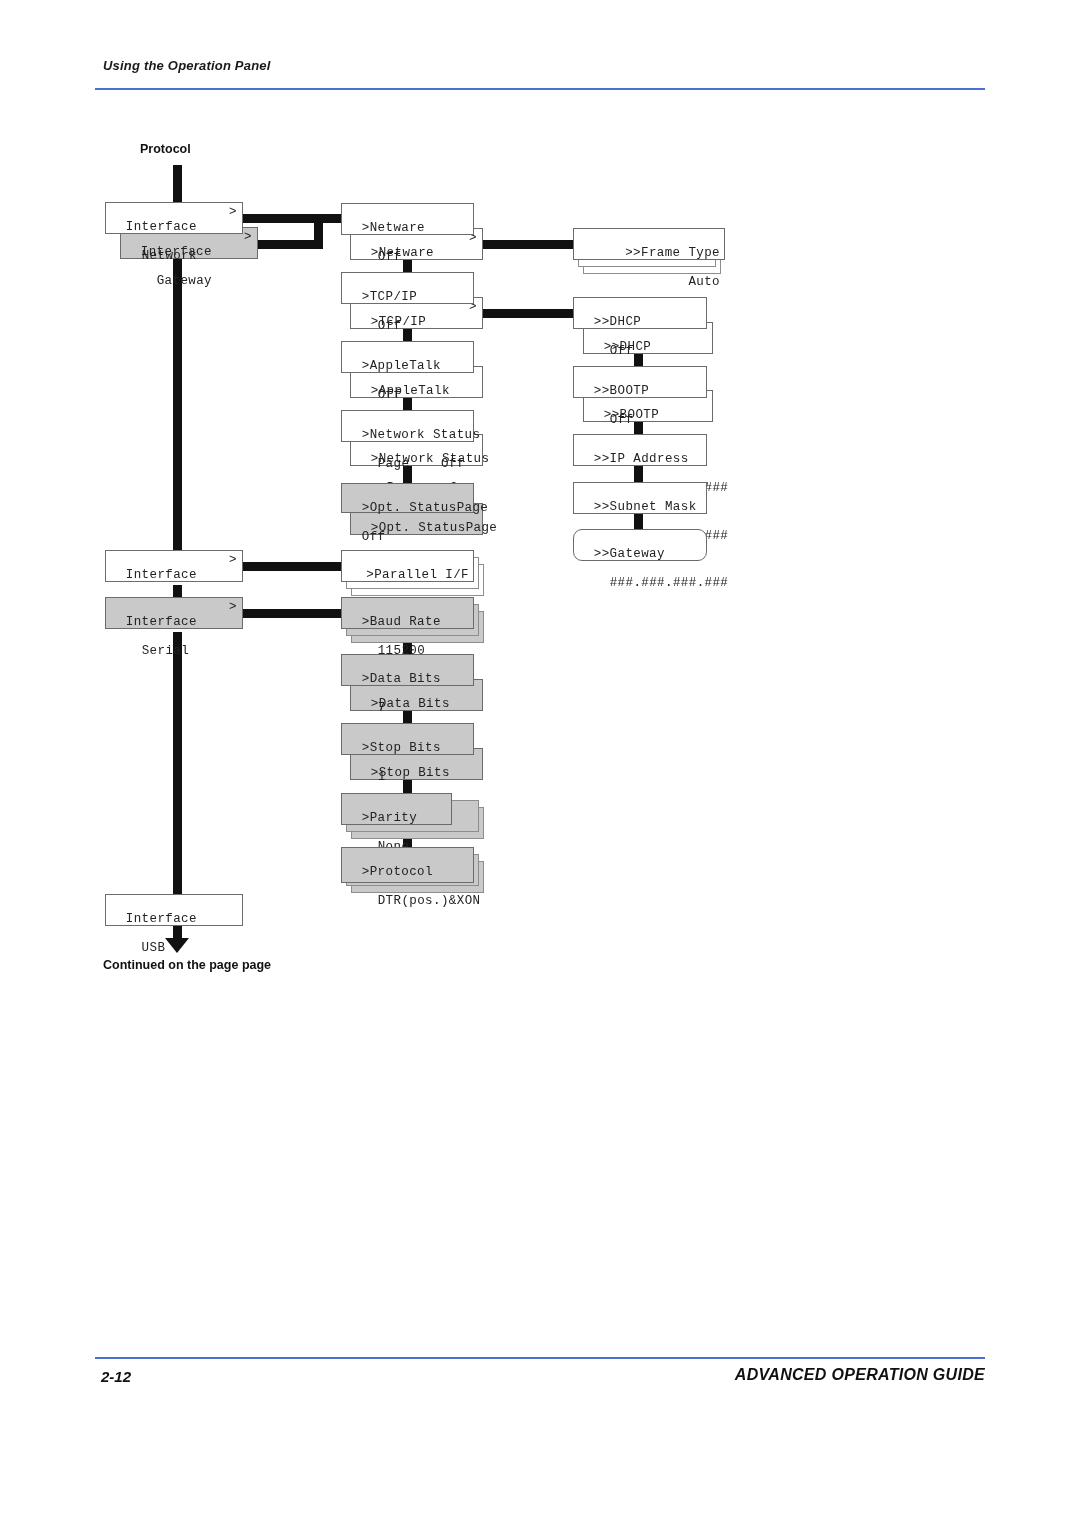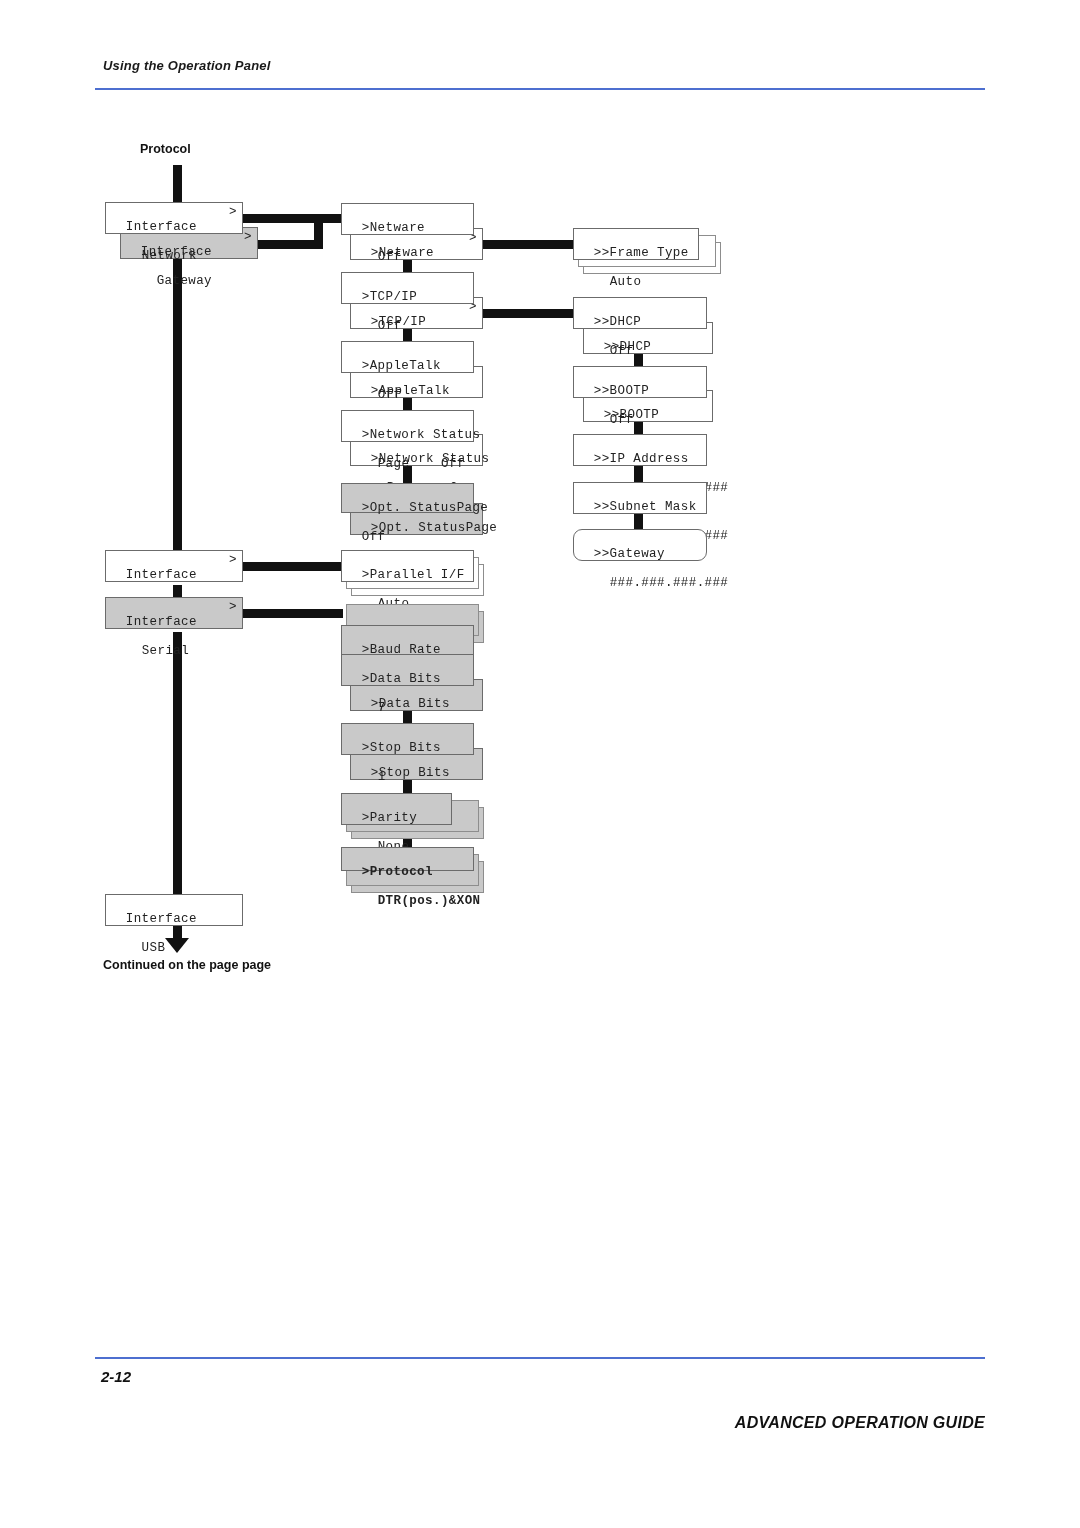--- a/index.html
+++ b/index.html
@@ -23,21 +23,21 @@
   }
   #footer-rule{
     position:absolute; left:95px; top:1357px; width:890px; height:2px;
     background:#4d6fd0;
   }
   #footer-page{
     position:absolute; left:101px; top:1368px;
     font-size:15px; font-style:italic; font-weight:bold; color:#111;
   }
   #footer-guide{
-    position:absolute; right:95px; top:1414px;
+    position:absolute; right:95px; top:1366px;
     font-size:16px; font-style:italic; font-weight:bold; color:#111;
     letter-spacing:.3px;
   }
 
   
   .caption{
     position:absolute; font-size:12.5px; font-weight:bold; color:#111;
     white-space:nowrap;
   }
   #cap-continued{ left:140px; top:142px; }
@@ -135,21 +135,21 @@
 
 <div class="lcd" style="left:341px;top:203px;width:133px;height:32px;">
   <span>&gt;Netware</span><br>
   <span class="l2"> Off</span>
 </div>
 
 <div class="stack" style="left:573px;top:228px;width:150px;height:45px;">
   <div class="layer" style="left:10px;top:14px;width:138px;height:32px;"></div>
   <div class="layer" style="left:5px;top:7px;width:138px;height:32px;"></div>
 </div>
-<div class="lcd" style="left:573px;top:228px;width:126px;height:32px;">
+<div class="lcd" style="left:573px;top:228px;width:152px;height:32px;text-align:right;">
   <span>&gt;&gt;Frame Type</span><br>
   <span class="l2"> Auto</span>
 </div>
 
 <div class="lcd" style="left:350px;top:297px;width:133px;height:32px;">
   <span>&gt;TCP/IP</span><br>
   <span class="l2"> On</span>
   <span class="arrow">&gt;</span>
 </div>
 <div class="lcd" style="left:341px;top:272px;width:133px;height:32px;">
@@ -218,36 +218,36 @@
 <div class="lcd" style="left:105px;top:550px;width:138px;height:32px;">
   <span>Interface</span><br>
   <span class="l2"> Parallel</span>
   <span class="arrow">&gt;</span>
 </div>
 
 <div class="stack" style="left:341px;top:550px;width:150px;height:45px;">
   <div class="layer" style="left:10px;top:14px;width:133px;height:32px;"></div>
   <div class="layer" style="left:5px;top:7px;width:133px;height:32px;"></div>
 </div>
-<div class="lcd" style="left:341px;top:550px;width:133px;height:32px;">
+<div class="lcd" style="left:341px;top:550px;width:133px;height:32px;text-align:right;">
   <span>&gt;Parallel I/F</span><br>
   <span class="l2"> Auto</span>
 </div>
 
 <div class="lcd gray" style="left:105px;top:597px;width:138px;height:32px;">
   <span>Interface</span><br>
   <span class="l2"> Serial</span>
   <span class="arrow">&gt;</span>
 </div>
 
 <div class="stack gray" style="left:341px;top:597px;width:150px;height:45px;">
   <div class="layer" style="left:10px;top:14px;width:133px;height:32px;"></div>
   <div class="layer" style="left:5px;top:7px;width:133px;height:32px;"></div>
 </div>
-<div class="lcd gray" style="left:341px;top:597px;width:133px;height:32px;margin-top:28px;">
+<div class="lcd gray" style="left:341px;top:597px;width:133px;height:32px;">
   <span>&gt;Baud Rate</span><br>
   <span class="l2"> 115200</span>
 </div>
 
 <div class="lcd gray" style="left:350px;top:679px;width:133px;height:32px;">
   <span>&gt;Data Bits</span><br>
   <span class="l2"> 8</span>
 </div>
 <div class="lcd gray" style="left:341px;top:654px;width:133px;height:32px;">
   <span>&gt;Data Bits</span><br>
@@ -269,21 +269,21 @@
 </div>
 <div class="lcd gray" style="left:341px;top:793px;width:111px;height:32px;">
   <span>&gt;Parity</span><br>
   <span class="l2"> None</span>
 </div>
 
 <div class="stack gray" style="left:341px;top:847px;width:150px;height:45px;">
   <div class="layer" style="left:10px;top:14px;width:133px;height:32px;"></div>
   <div class="layer" style="left:5px;top:7px;width:133px;height:32px;"></div>
 </div>
-<div class="lcd gray" style="left:341px;top:847px;width:133px;height:24px;font-weight:bold;">
+<div class="lcd gray" style="left:341px;top:847px;width:133px;height:36px;">
   <span>&gt;Protocol</span><br>
   <span class="l2"> DTR(pos.)&amp;XON</span>
 </div>
 
 <div class="lcd" style="left:105px;top:894px;width:138px;height:32px;">
   <span>Interface</span><br>
   <span>  USB</span>
 </div>
 
 <div id="footer-rule"></div>

